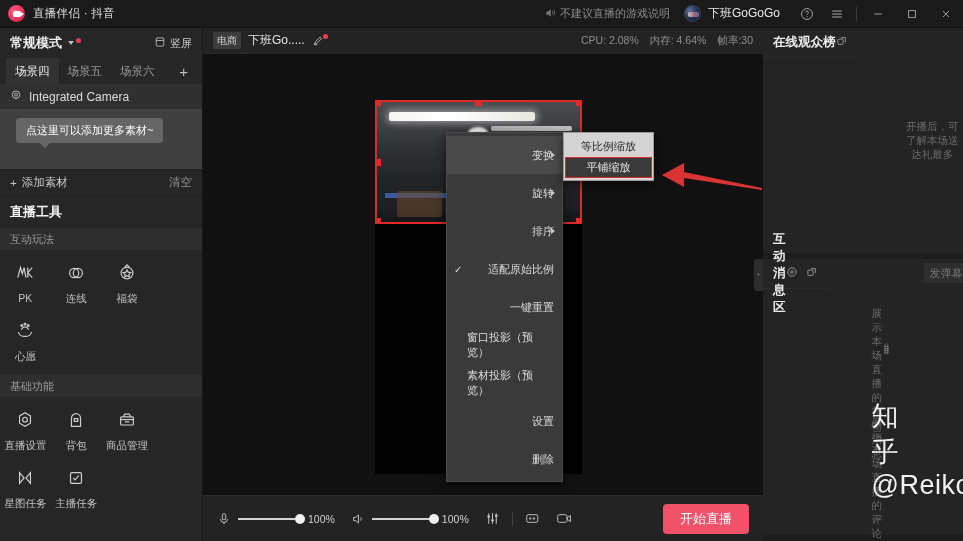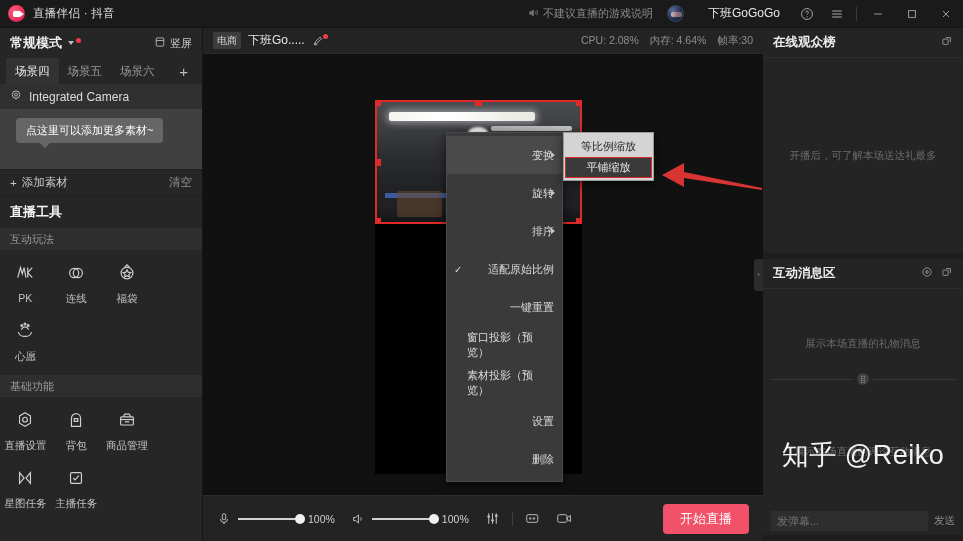--- a/index.html
+++ b/index.html
@@ -37,21 +37,21 @@
   .tb-notice svg { opacity: .8; }
   .tb-avatar {
     width: 17px; height: 17px; border-radius: 50%; margin-left: 14px;
     background: radial-gradient(circle at 30% 30%, #5a6f9e, #23304f 55%, #121a2c);
     border: 1px solid #3a4560; overflow: hidden; position: relative;
   }
   .tb-avatar:after {
     content: ""; position: absolute; left: 3px; top: 6px; width: 11px; height: 5px;
     background: linear-gradient(90deg,#d9d9d9,#b26a6a 60%,#6b7f9c); border-radius: 2px; opacity: .85;
   }
-  .tb-user { margin-left: 24px; font-size: 12px; color: #e8e8e8; }
+  .tb-user { margin-left: 7px; font-size: 12px; color: #e8e8e8; }
   .tb-icons { display: flex; align-items: center; margin-left: 12px; }
   .tb-icon {
     width: 30px; height: 28px; display: flex; align-items: center; justify-content: center;
     color: #a8a8a8;
   }
   .tb-div { width: 1px; height: 14px; background: #3a3a3a; margin: 0 4px; }
   .tb-win {
     width: 34px; height: 28px; display: flex; align-items: center; justify-content: center;
     color: #b4b4b4;
   }
@@ -236,21 +236,21 @@
     background: #f2516a; color: #fff; font-size: 13px;
     display: flex; align-items: center; justify-content: center;
   }
 
   
   #right {
     position: absolute; left: 763px; top: 28px; width: 200px; height: 513px;
     background: #1d1d1d; display: flex; flex-direction: column;
   }
   .rp {
-    background: #242424; margin-bottom: 6px; display: flex; flex-direction: column;
+    background: #242424; margin-bottom: 6px; display: flex; flex-direction: row; gap: 44px;
   }
   .rp-head {
     height: 30px; display: flex; align-items: center; padding: 0 10px;
     font-size: 12.5px; font-weight: bold; color: #ededed; border-bottom: 1px solid #2c2c2c;
   }
   .rp-head .ic { margin-left: auto; display: flex; gap: 8px; color: #a5a5a5; }
   .rp-body { flex: 1; display: flex; align-items: center; justify-content: center; position: relative; }
   .rp-empty { font-size: 10.5px; color: #6a6a6a; text-align: center; }
   .divider-row {
     position: absolute; left: 0; right: 0; top: 50%; display: flex; align-items: center; padding: 0 8px;

